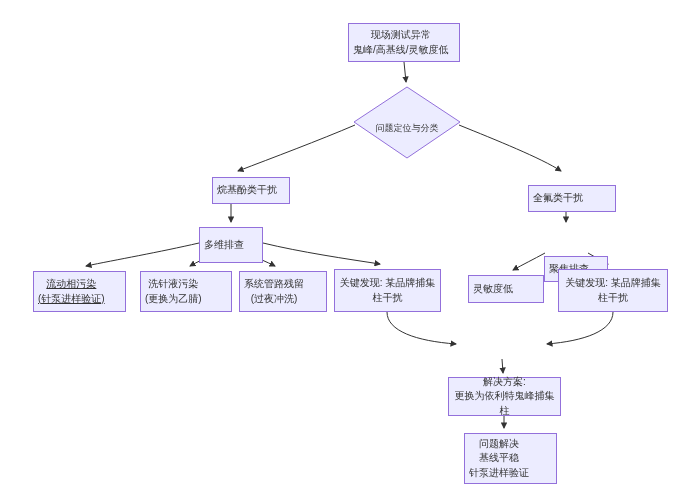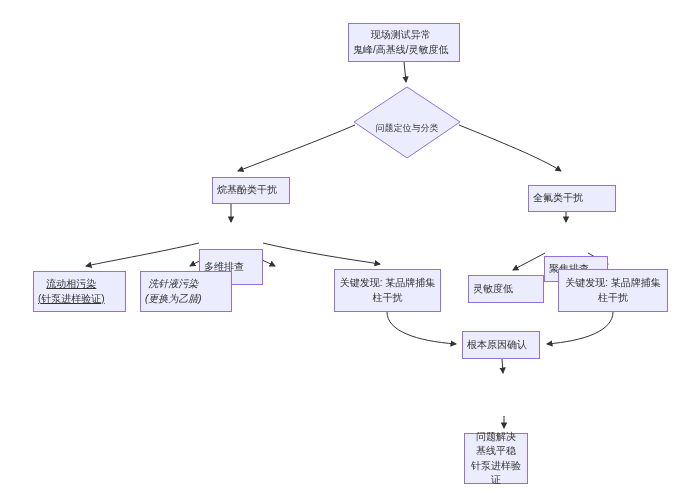--- a/index.html
+++ b/index.html
@@ -112,49 +112,60 @@
       <span class="ln">鬼峰/高基线/灵敏度低</span>
     </div>
   </div>
 
   <div class="diamond-label" style="left:354px;top:93px;width:106px;height:71px;">问题定位与分类</div>
 
   <div class="node" style="left:192px;top:177px;width:78px;height:27px;margin-left:20px;">烷基酚类干扰</div>
 
   <div class="node" style="left:528px;top:185px;width:88px;height:27px;">全氟类干扰</div>
 
-  <div class="node" style="left:199px;top:227px;width:64px;height:36px;margin-top:22px;">多维排查</div>
+  <div class="node" style="left:199px;top:227px;width:64px;height:36px;">多维排查</div>
 
   <div class="node" style="left:544px;top:227px;width:64px;height:26px;margin-top:29px;">聚焦排查</div>
 
   <div class="node" style="left:33px;top:271px;width:93px;height:41px;text-decoration:underline;">
     <div>
       <span class="ln">流动相污染</span>
       <span class="ln">(针泵进样验证)</span>
     </div>
   </div>
 
-  <div class="node" style="left:140px;top:271px;width:92px;height:41px;font-style:italic;">
+  <div class="node" style="left:140px;top:271px;width:92px;height:41px;">
     <div>
       <span class="ln">洗针液污染</span>
       <span class="ln">(更换为乙腈)</span>
     </div>
   </div>
 
+  <div class="node" style="left:239px;top:271px;width:88px;height:41px;">
+    <div>
+      <span class="ln">系统管路残留</span>
+      <span class="ln">(过夜冲洗)</span>
+    </div>
+  </div>
 
   <div class="node" style="left:334px;top:269px;width:107px;height:43px;">关键发现: 某品牌捕集柱干扰</div>
 
   <div class="node" style="left:468px;top:275px;width:76px;height:28px;">灵敏度低</div>
 
   <div class="node" style="left:558px;top:269px;width:110px;height:43px;">关键发现: 某品牌捕集柱干扰</div>
 
-  <div class="node" style="left:462px;top:331px;width:78px;height:28px;">根本原因确认</div>
 
+  <div class="node" style="left:448px;top:377px;width:113px;height:39px;">
+    <div>
+      <span class="ln">解决方案:</span>
+      <span class="ln">更换为依利特鬼峰捕集柱</span>
+    </div>
+  </div>
 
-  <div class="node" style="left:464px;top:433px;width:64px;height:51px;">
+  <div class="node" style="left:464px;top:433px;width:93px;height:51px;">
     <div>
       <span class="ln">问题解决</span>
       <span class="ln">基线平稳</span>
       <span class="ln">针泵进样验证</span>
     </div>
   </div>
 
 </div>
 
 </body></html>

